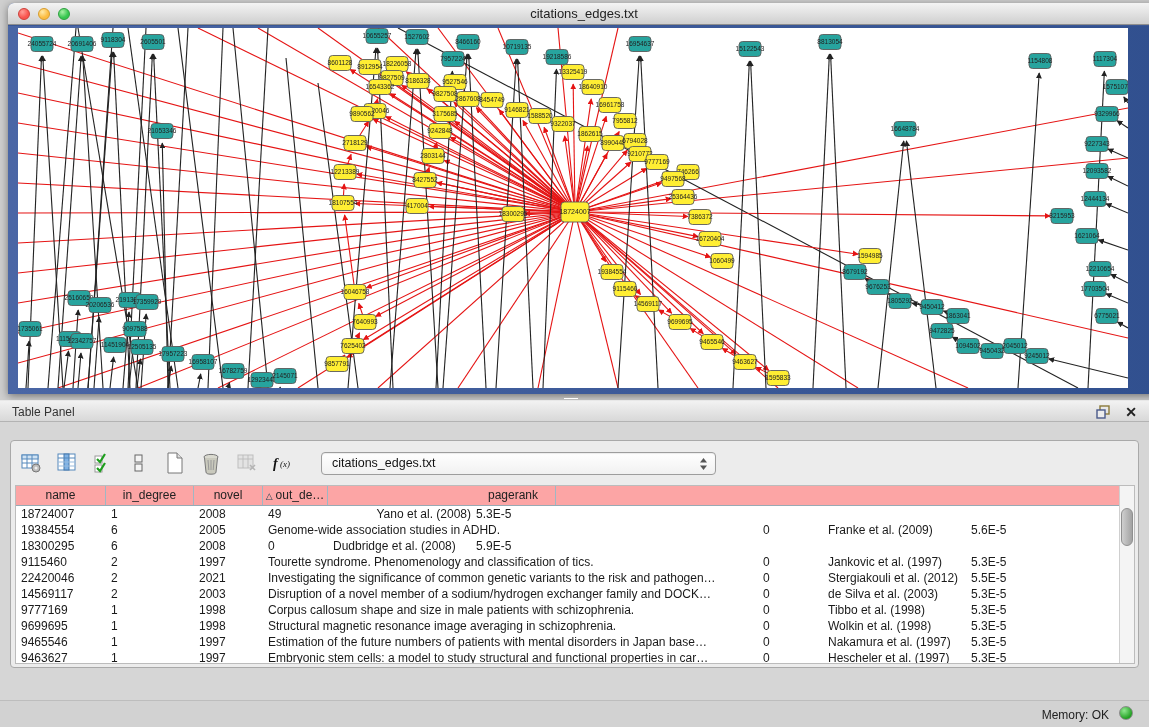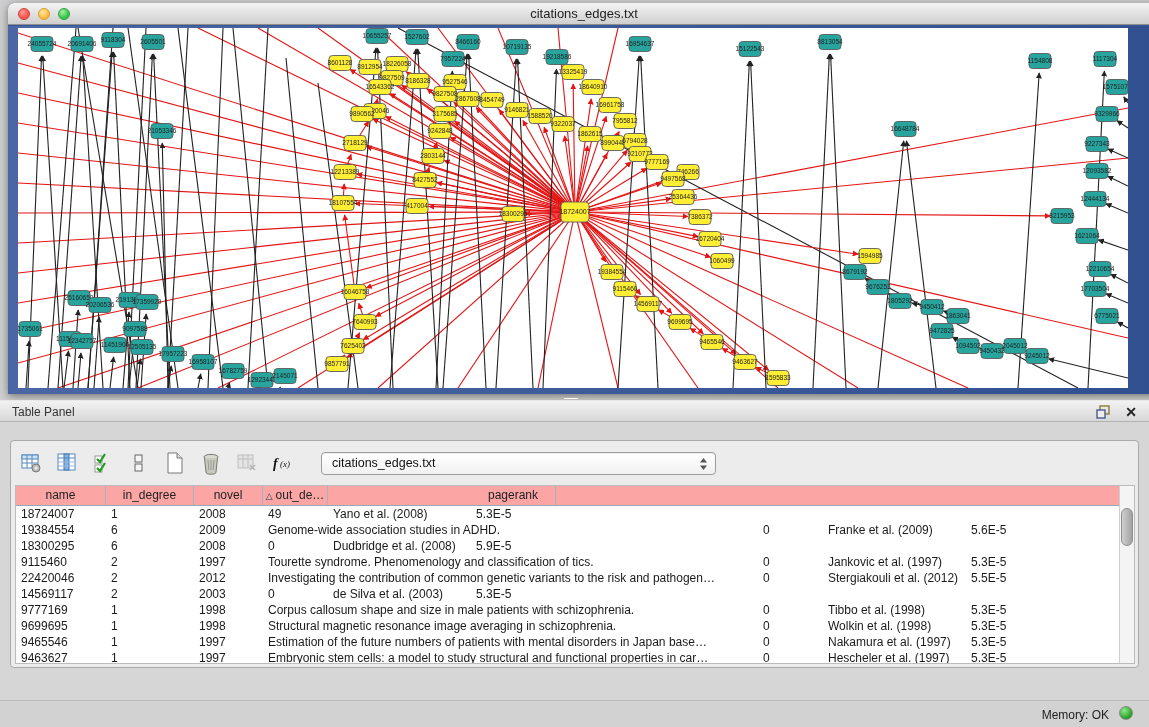--- a/index.html
+++ b/index.html
@@ -792,27 +792,27 @@
           <div class="th" style="width: 143px; margin-top: 36px;">short</div>
           <div class="th" style="width: 85px;">pagerank</div>
           <div class="th" style="flex: 1 1 0%; border-right: none;"></div>
         </div>
       <div id="tableBody">
           <div class="trow">
             <div class="td" style="width: 90px;">18724007</div>
             <div class="td" style="width: 88px;">1</div>
             <div class="td" style="width: 69px;">2008</div>
             <div class="td" style="width: 65px;">49</div>
-            <div class="td" style="width: 143px;">Yano et al. (2008)</div>
+            <div class="td" style="width: 143px; text-align: right;">Yano et al. (2008)</div>
             <div class="td" style="width: 85px;">5.3E-5</div>
           </div>
           <div class="trow">
             <div class="td" style="width: 90px;">19384554</div>
             <div class="td" style="width: 88px;">6</div>
-            <div class="td" style="width: 69px;">2009</div>
+            <div class="td" style="width: 69px;">2005</div>
             <div class="td" style="width: 495px;">Genome-wide association studies in ADHD.</div>
             <div class="td" style="width: 65px;">0</div>
             <div class="td" style="width: 143px;">Franke et al. (2009)</div>
             <div class="td" style="width: 85px;">5.6E-5</div>
           </div>
           <div class="trow">
             <div class="td" style="width: 90px;">18300295</div>
             <div class="td" style="width: 88px;">6</div>
             <div class="td" style="width: 69px;">2008</div>
             <div class="td" style="width: 65px;">0</div>
@@ -824,30 +824,31 @@
             <div class="td" style="width: 88px;">2</div>
             <div class="td" style="width: 69px;">1997</div>
             <div class="td" style="width: 495px;">Tourette syndrome. Phenomenology and classification of tics.</div>
             <div class="td" style="width: 65px;">0</div>
             <div class="td" style="width: 143px;">Jankovic et al. (1997)</div>
             <div class="td" style="width: 85px;">5.3E-5</div>
           </div>
           <div class="trow">
             <div class="td" style="width: 90px;">22420046</div>
             <div class="td" style="width: 88px;">2</div>
-            <div class="td" style="width: 69px;">2012</div>
-            <div class="td" style="width: 495px;">Investigating the contribution of common genetic variants to the risk and pathogen…</div>
+            <div class="td" style="width: 69px;">2021</div>
+            <div class="td" style="width: 495px;">Investigating the significance of common genetic variants to the risk and pathogen…</div>
             <div class="td" style="width: 65px;">0</div>
             <div class="td" style="width: 143px;">Stergiakouli et al. (2012)</div>
             <div class="td" style="width: 85px;">5.5E-5</div>
           </div>
           <div class="trow">
             <div class="td" style="width: 90px;">14569117</div>
             <div class="td" style="width: 88px;">2</div>
             <div class="td" style="width: 69px;">2003</div>
+            <div class="td" style="width: 495px;">Disruption of a novel member of a sodium/hydrogen exchanger family and DOCK…</div>
             <div class="td" style="width: 65px;">0</div>
             <div class="td" style="width: 143px;">de Silva et al. (2003)</div>
             <div class="td" style="width: 85px;">5.3E-5</div>
           </div>
           <div class="trow">
             <div class="td" style="width: 90px;">9777169</div>
             <div class="td" style="width: 88px;">1</div>
             <div class="td" style="width: 69px;">1998</div>
             <div class="td" style="width: 495px;">Corpus callosum shape and size in male patients with schizophrenia.</div>
             <div class="td" style="width: 65px;">0</div>

